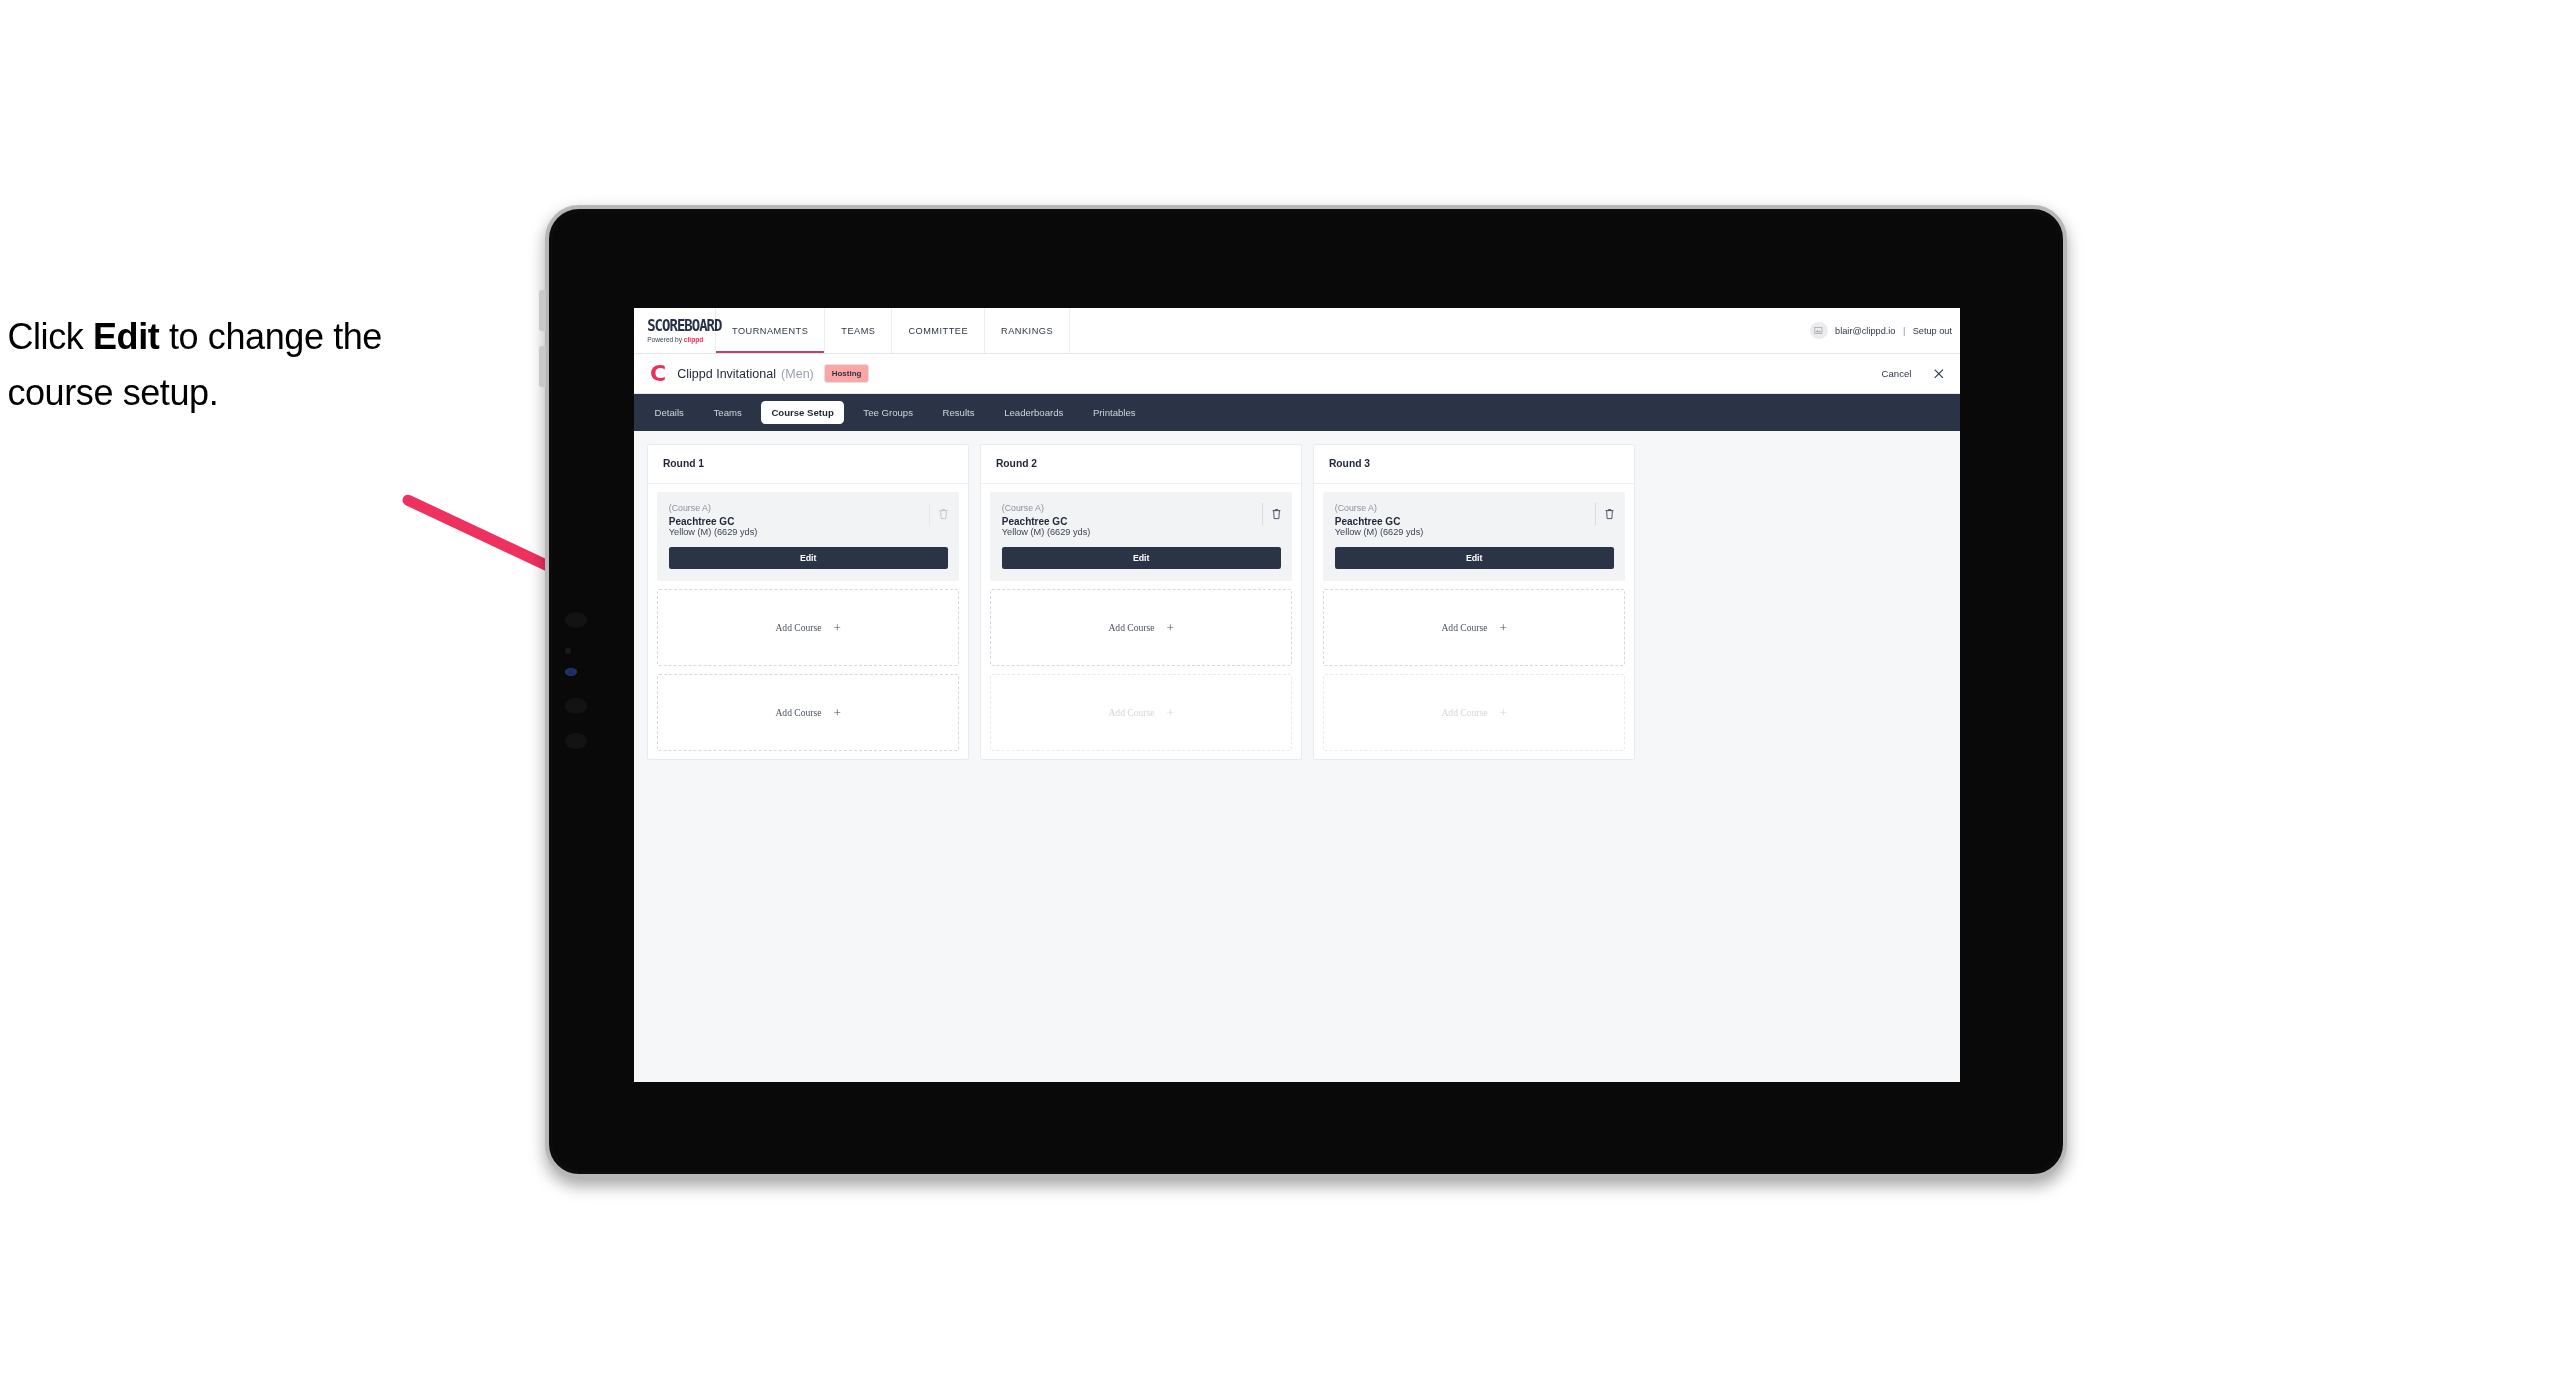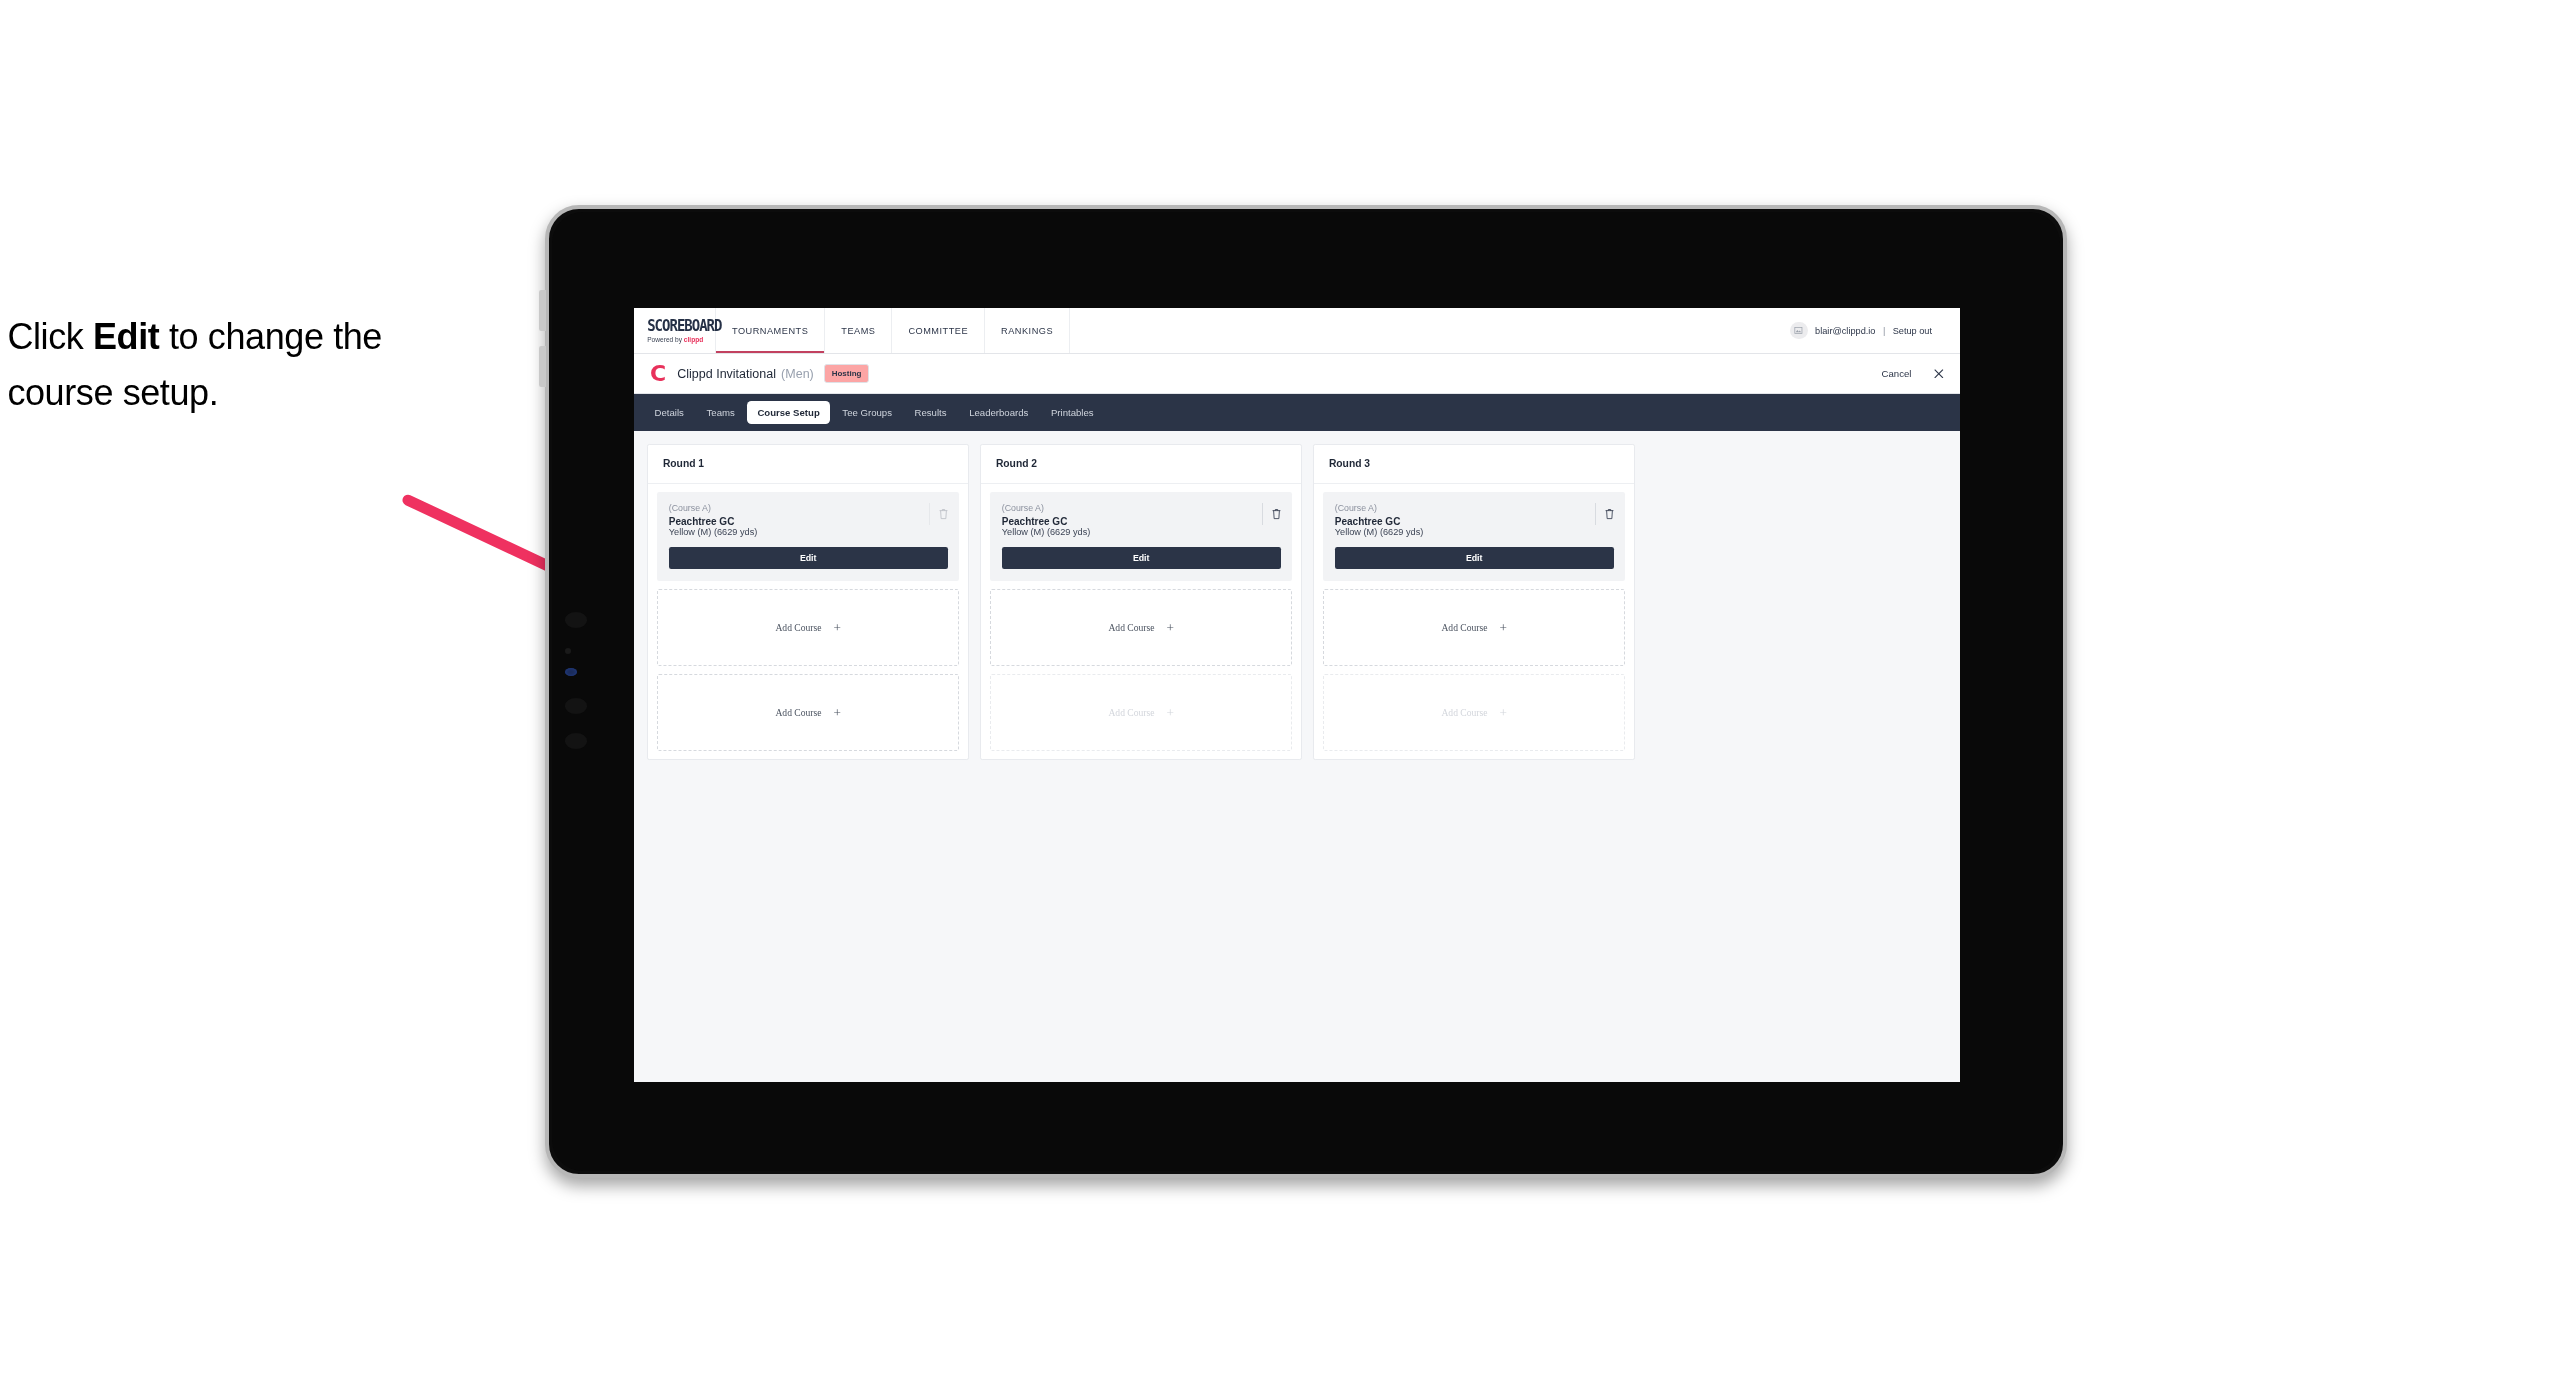--- a/index.html
+++ b/index.html
@@ -100,21 +100,21 @@
     font-size: 9.2px; letter-spacing: 0.5px; color: #2c3548;
     border-right: 0.7px solid #eceef1;
     position: relative; cursor: pointer;
   }
   .navitem.active::after {
     content: ""; position: absolute; left: 0; right: 0; bottom: 0;
     height: 2.2px; background: #c2415f;
   }
   #topnav-right {
     margin-left: auto; display: flex; align-items: center;
-    padding-right: 28px; gap: 7.4px;
+    padding-right: 8px; gap: 7.4px;
   }
   #avatar {
     width: 17.7px; height: 17.7px; border-radius: 50%;
     background: #ececee; display: flex; align-items: center; justify-content: center;
   }
   #user-email { font-size: 9.2px; color: #2c3548; }
   .nav-sep { font-size: 9.2px; color: #8a909d; }
   #sign-out { font-size: 9.2px; color: #2c3548; cursor: pointer; }
 
   
@@ -136,21 +136,21 @@
     background: #fca5a5;
   }
   #cancel-wrap {
     margin-left: auto; display: flex; align-items: center; gap: 23px;
     font-size: 9.6px; color: #2c3548; cursor: pointer;
   }
 
   
   #tabbar {
     height: 37px; background: #2b3447;
-    display: flex; align-items: center; padding: 0 10.3px; gap: 2px;
+    display: flex; align-items: center; padding: 0 10.3px; gap: 9px;
   }
   .tab {
     font-size: 9.6px; color: #cfd4dd; padding: 5.9px 10.3px;
     border-radius: 4.4px; cursor: pointer; white-space: nowrap;
   }
   .tab.active { background: #ffffff; color: #1f2736; font-weight: 600; }
 
   
   #rounds {
     display: flex; gap: 11px; padding: 13.2px;

